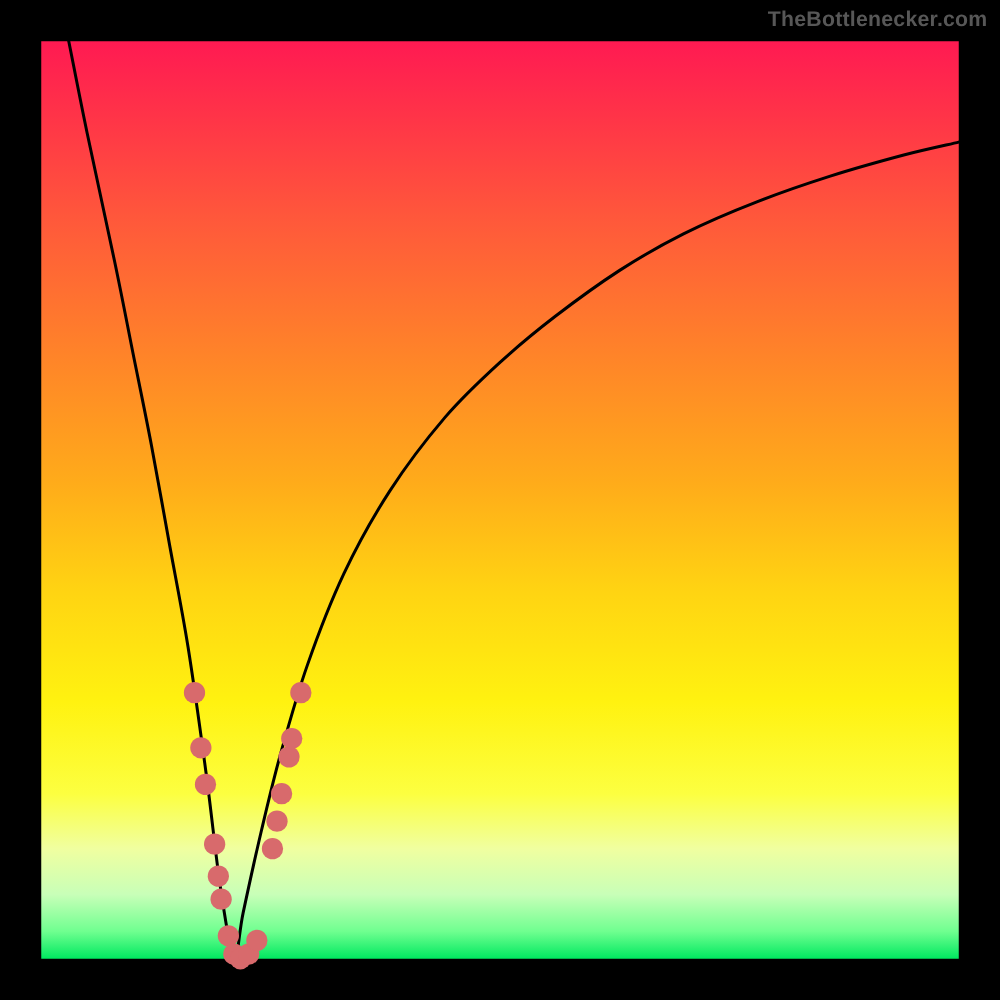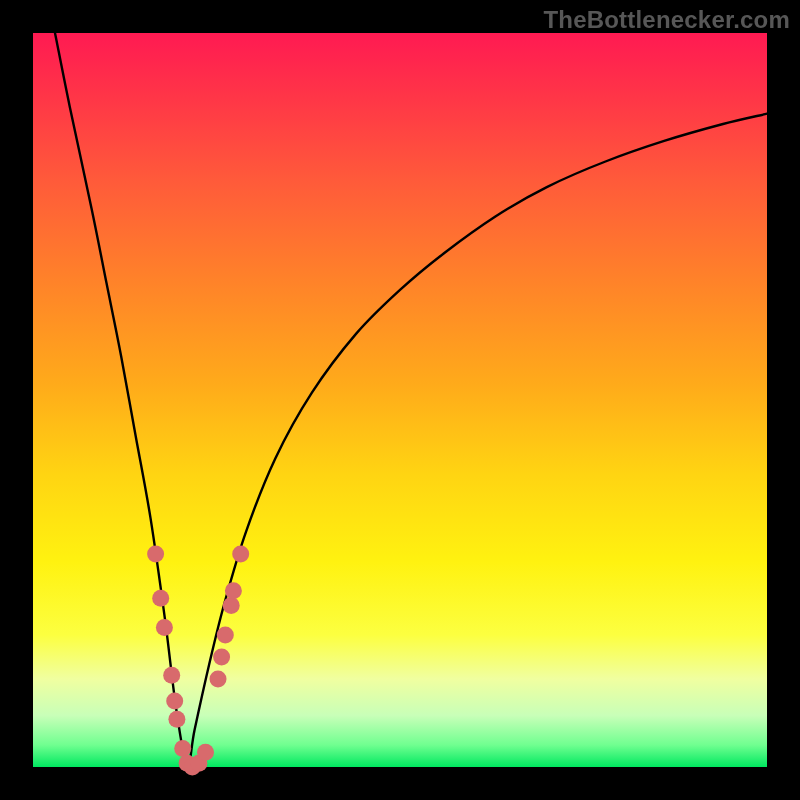--- a/index.html
+++ b/index.html
@@ -31,21 +31,21 @@
       #c8ffb8 93%,
       #70ff90 97%,
       #00e860 100%
     );
   }
   .attribution {
     position: absolute;
     top: 6px;
     right: 10px;
     color: #575757;
-    font-size: 24px;
+    font-size: 17px;
     font-weight: 600;
     letter-spacing: 0.2px;
     user-select: none;
   }
   svg.curve {
     position: absolute;
     left: 0;
     top: 0;
     width: 734px;
     height: 734px;

